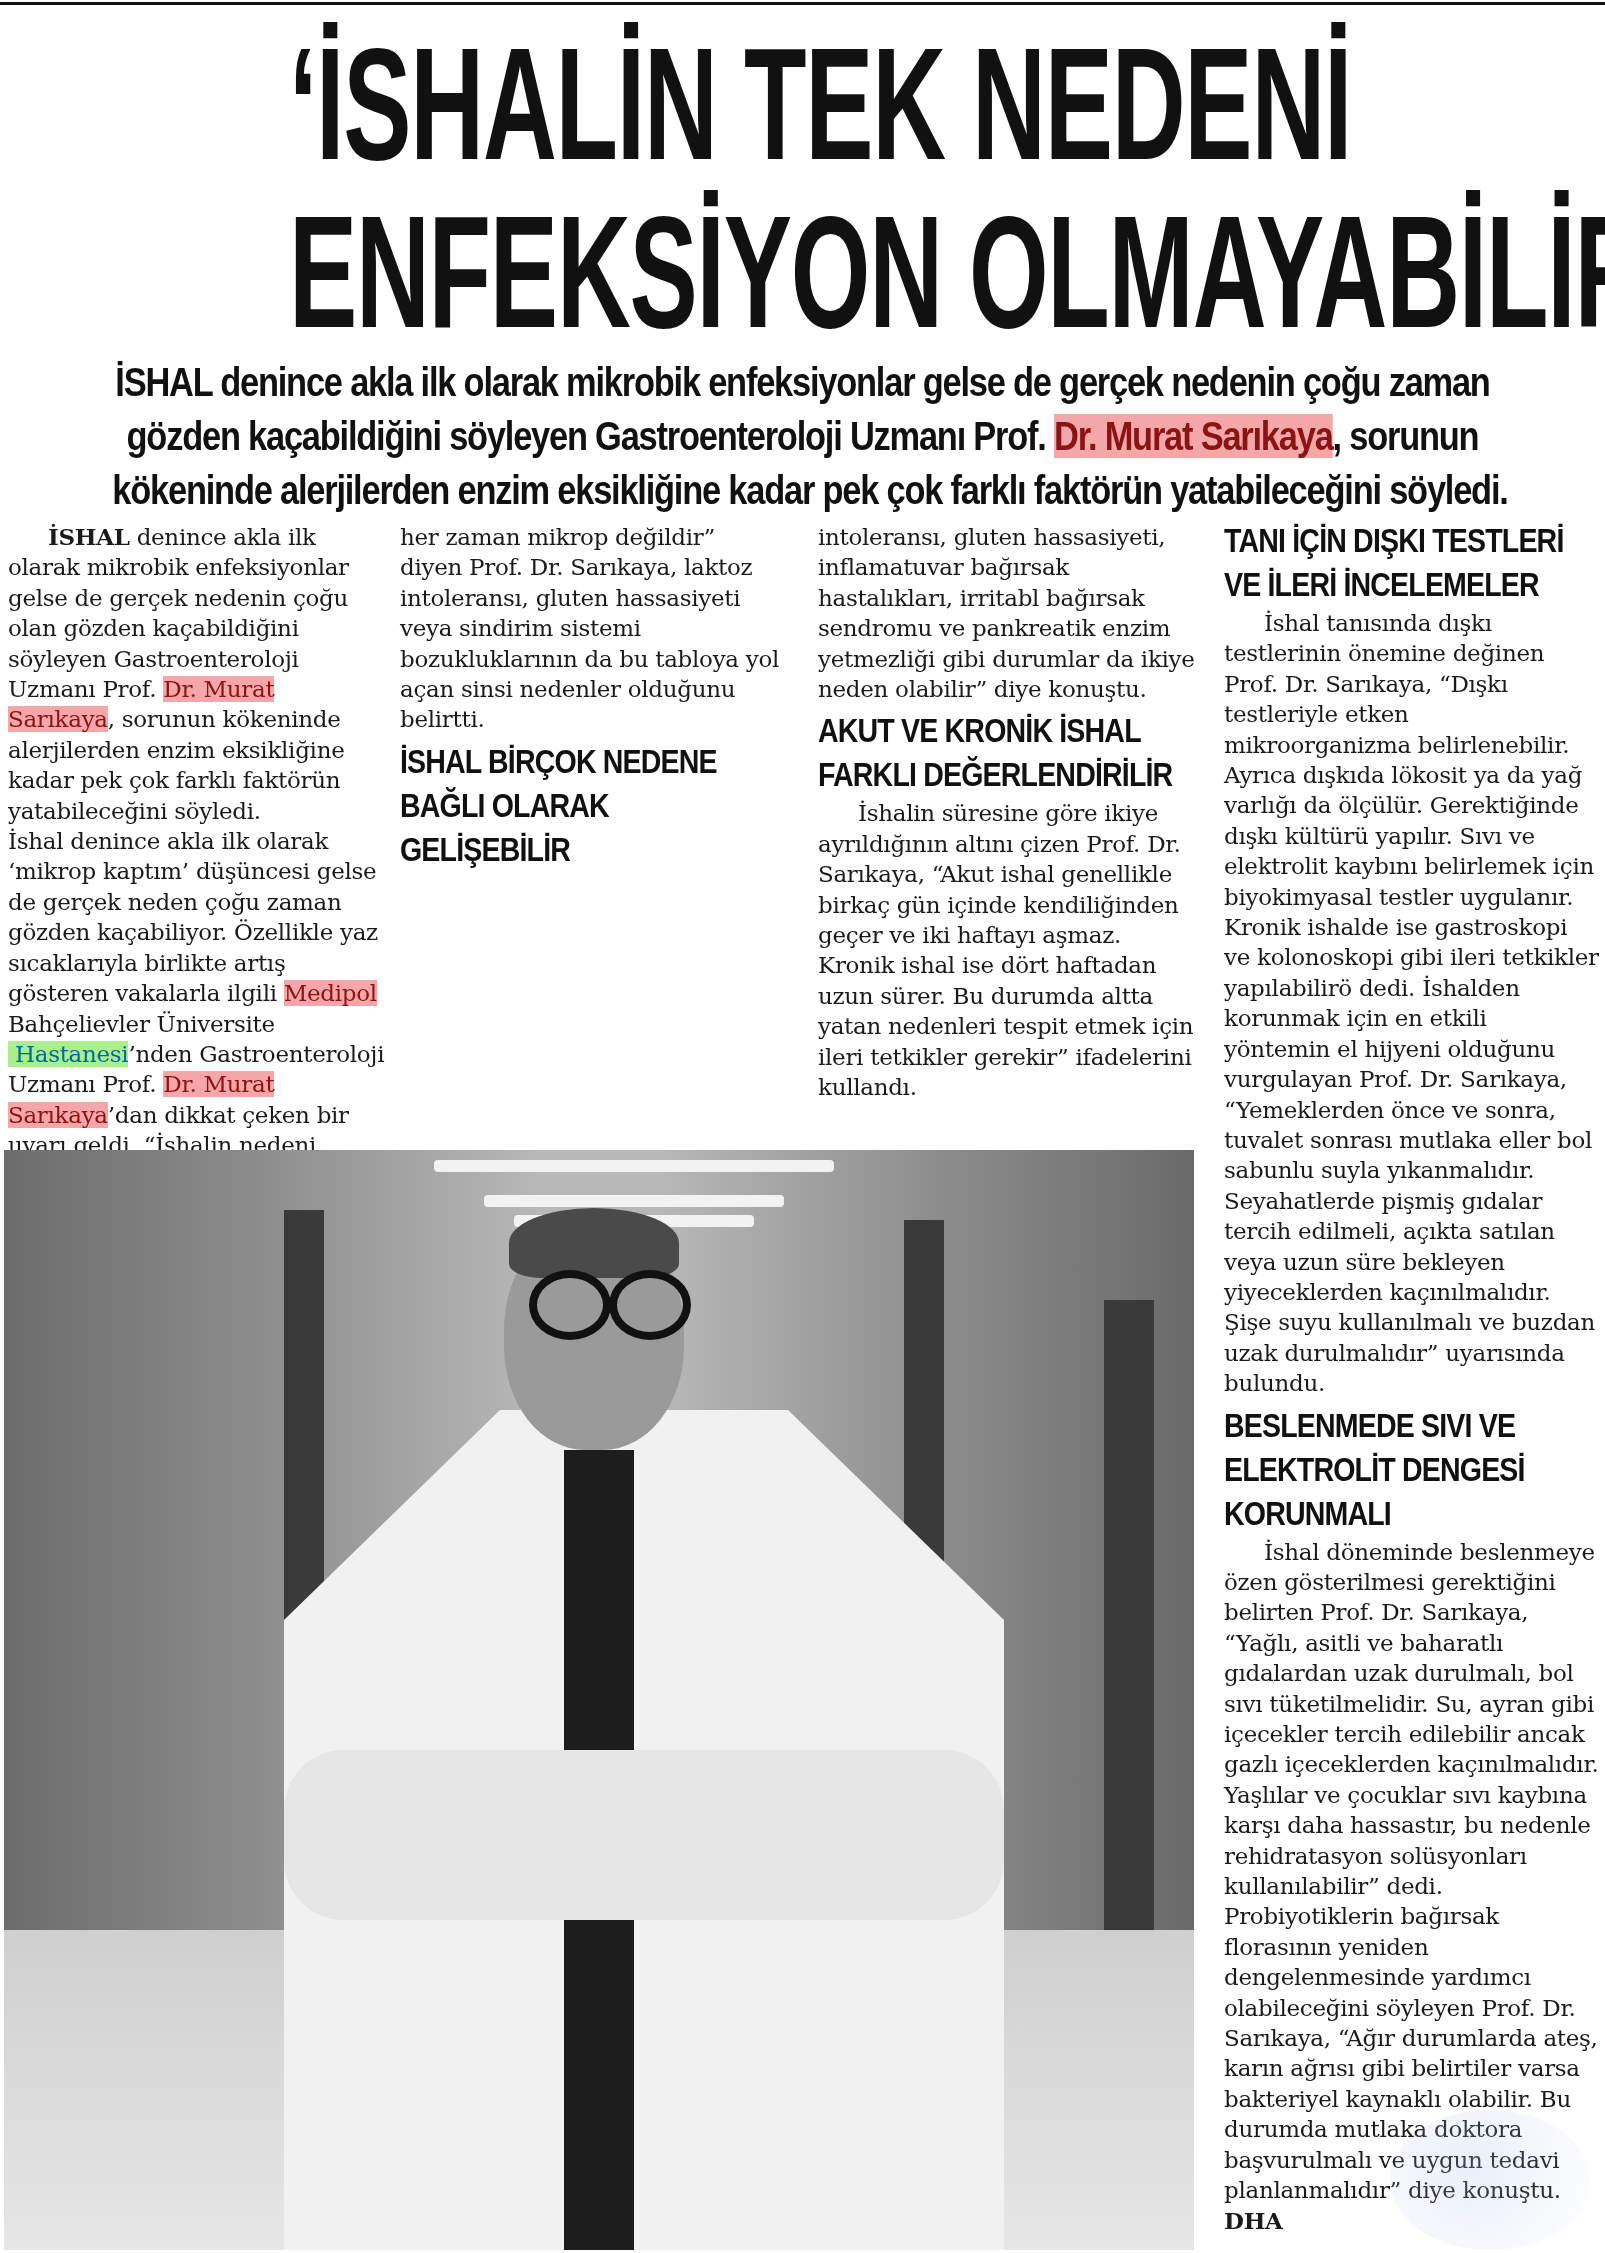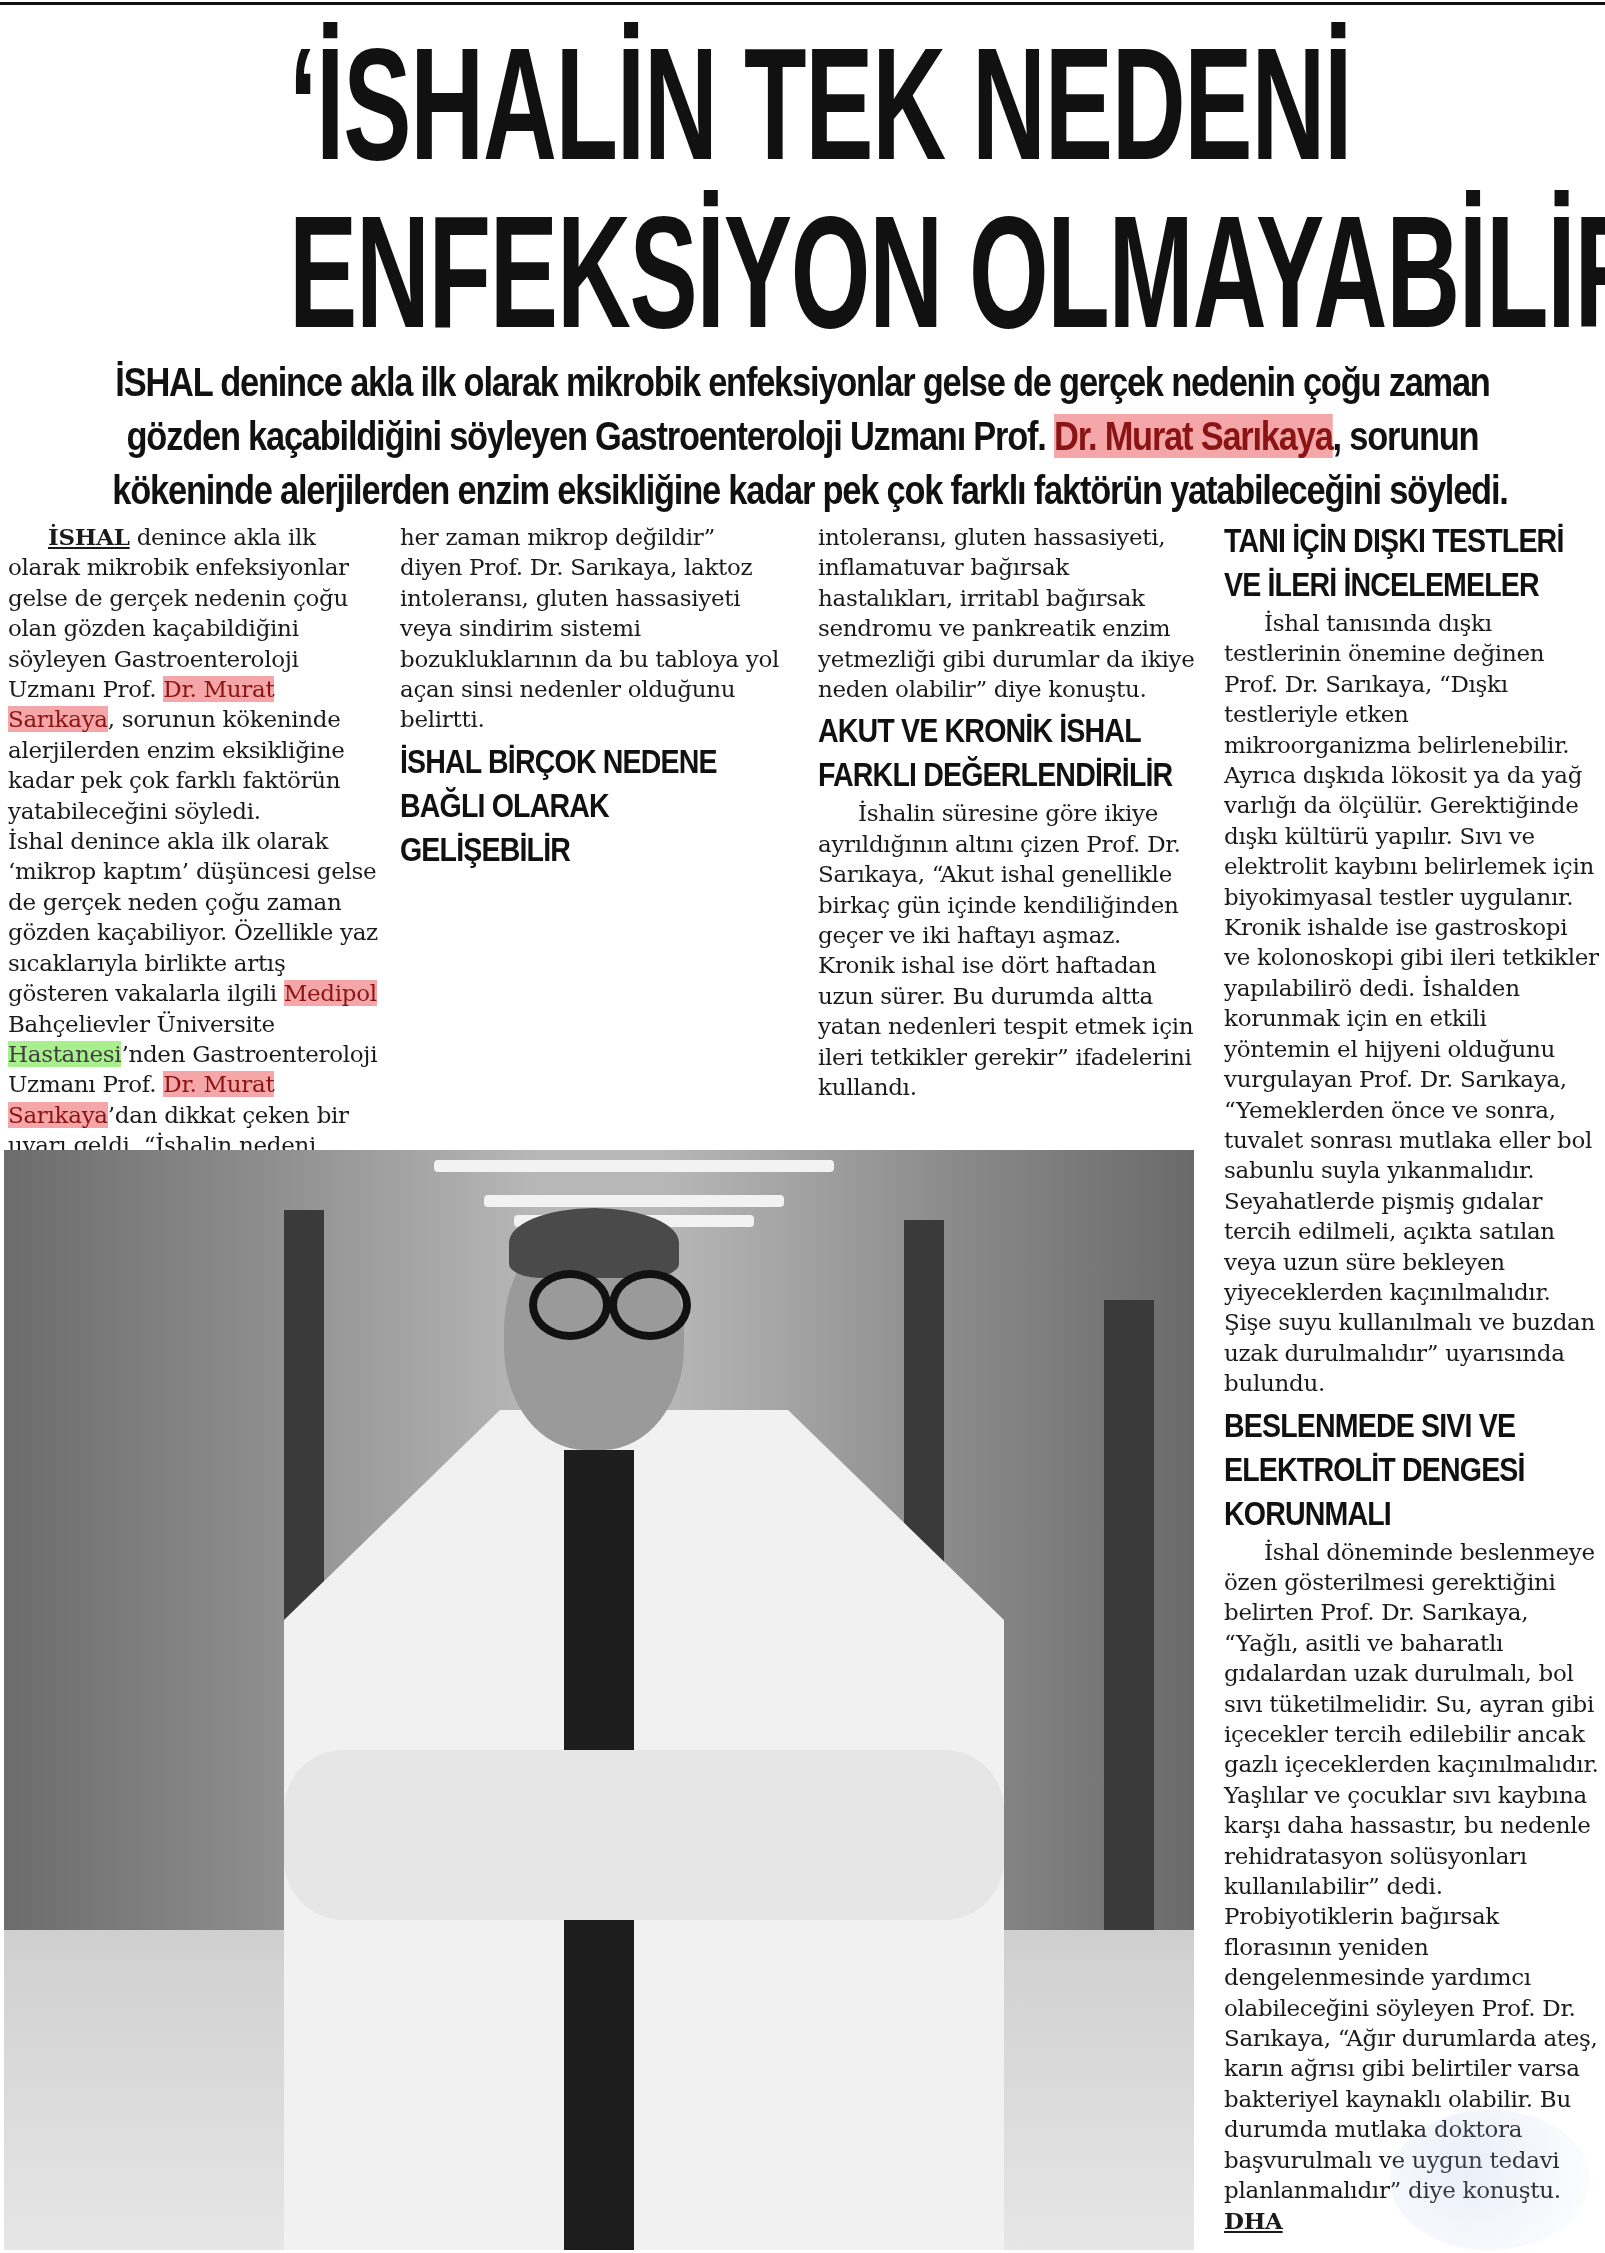--- a/index.html
+++ b/index.html
@@ -11,29 +11,29 @@
     text-align: left; letter-spacing: -2px; line-height: 168px;
   }
   .headline .line { display: block; font-size: 160px; transform: scaleX(0.64); transform-origin: center; white-space: nowrap; }
   .lead {
     position: absolute; left: 0; top: 355px; width: 1605px;
     font-family: "Liberation Sans", sans-serif; font-weight: 700;
     text-align: center; line-height: 54px; font-size: 40px; letter-spacing: -1.4px;
   }
   .lead .ln { display: block; white-space: nowrap; transform: scaleX(0.86); transform-origin: center; }
   .hl-red { background: #f4a6a8; color: #8a1414; }
-  .hl-green { background: #a9ef8e; color: #404040; }
+  .hl-green { background: #a9ef8e; color: #0369a1; padding-left: 7px; }
   .col {
     position: absolute; top: 522px;
     font-family: "DejaVu Serif", serif; font-size: 23px; line-height: 30.4px; color: #1a1a1a;
     letter-spacing: -0.3px;
   }
   .col p { margin: 0; }
   .col .indent { text-indent: 40px; }
-  .col b { font-weight: 700; text-decoration: underline; }
+  .col b { font-weight: 700; }
   .col1 { left: 8px; width: 380px; }
   .col2 { left: 400px; width: 380px; }
   .col3 { left: 818px; width: 382px; }
   .col4 { left: 1224px; width: 375px; }
   .sub {
     font-family: "Liberation Sans", sans-serif; font-weight: 700; font-size: 34px;
     line-height: 44px; letter-spacing: -1px; margin: 4px 0 2px 0; color: #111;
     transform: scaleX(0.84); transform-origin: left; white-space: nowrap;
   }
   .photo {

